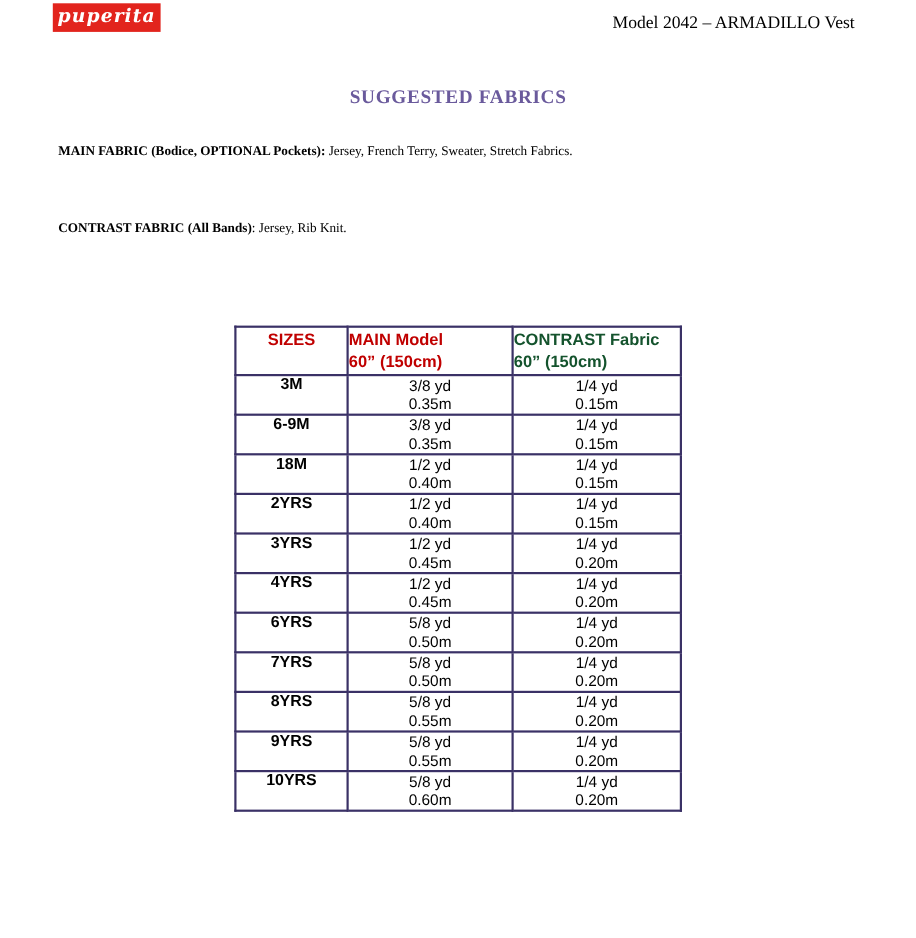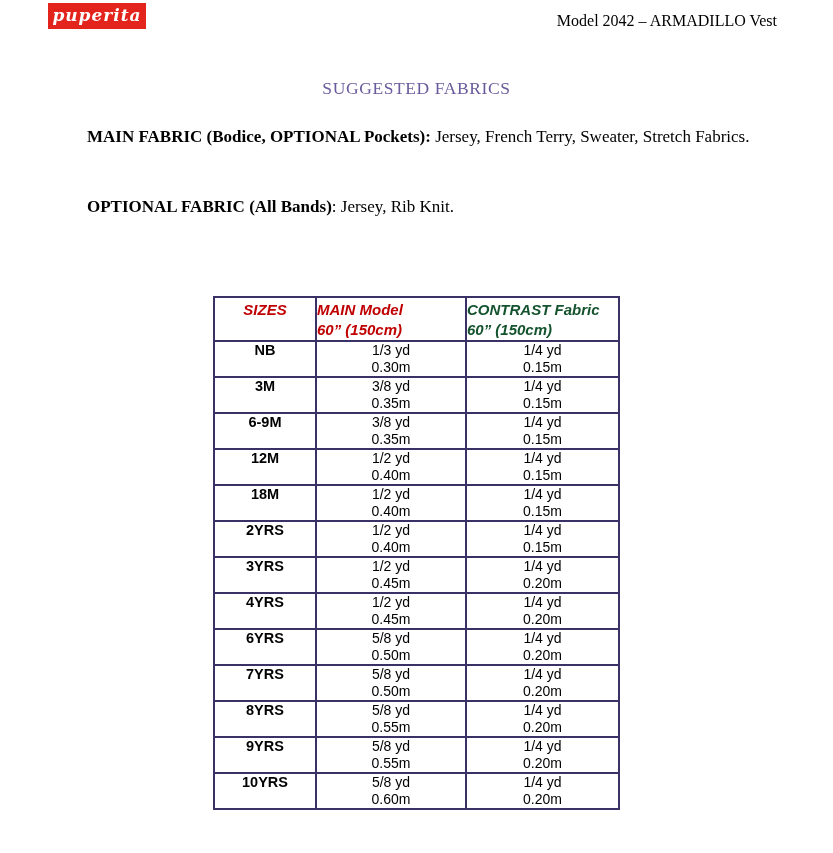--- a/index.html
+++ b/index.html
@@ -45,32 +45,31 @@
     white-space: nowrap;
   }
   
   .doc-title {
     position: absolute;
     top: 78px;
     left: 0;
     width: 100%;
     text-align: center;
     font-size: 17.5px;
-    font-weight: normal;
+    font-weight: bold;
     letter-spacing: 0.6px;
     color: #6a5a9c;
   }
   
   .para {
     position: absolute;
     left: 53px;
     right: 57px;
-    font-size: 17px;
+    font-size: 12px;
     line-height: 30px;
-    margin-left: 34px;
   }
   .para-1 { top: 122px; }
   .para-2 { top: 192px; }
   .para b { font-weight: bold; }
   
   .fabric-table-wrap {
     position: absolute;
     left: 213px;
     top: 296px;
   }
@@ -81,21 +80,21 @@
     font-family: "Liberation Sans", sans-serif;
   }
   table.fabric-table col.c1 { width: 102px; }
   table.fabric-table col.c2 { width: 150px; }
   table.fabric-table col.c3 { width: 153px; }
   table.fabric-table td, table.fabric-table th {
     border: 2px solid #3a3166;
     vertical-align: top;
     padding: 0;
   }
-  tr.head-row th { height: 44px; font-size: 15px; line-height: 20px; padding-top: 2px; font-style: italic; }
+  tr.head-row th { height: 44px; font-size: 15px; line-height: 20px; padding-top: 2px; }
   th.h-sizes { text-align: center; color: #c00000; padding-top: 4px; }
   th.h-main { text-align: left; color: #c00000; padding-left: 6px; }
   th.h-contrast { text-align: left; color: #14532d; padding-left: 6px; }
   tr.data-row td { height: 34px; }
   td.size-cell {
     text-align: center;
     font-weight: bold;
     font-size: 14.5px;
     line-height: 17px;
     padding-top: 2px;
@@ -117,21 +116,21 @@
   <div class="logo">
     <span class="logo-text">puperita</span>
   </div>
 
   <div class="doc-header">Model 2042 – ARMADILLO Vest</div>
 
   <div class="doc-title">SUGGESTED FABRICS</div>
 
   <p class="para para-1"><b>MAIN FABRIC (Bodice, OPTIONAL Pockets):</b><span> Jersey, French Terry, Sweater, Stretch Fabrics.</span></p>
 
-  <p class="para para-2"><b>OPTIONAL FABRIC (All Bands)</b><span>: Jersey, Rib Knit.</span></p>
+  <p class="para para-2"><b>CONTRAST FABRIC (All Bands)</b><span>: Jersey, Rib Knit.</span></p>
 
   <div class="fabric-table-wrap">
     <table class="fabric-table">
       <colgroup>
           <col class="c1">
           <col class="c2">
           <col class="c3">
         </colgroup>
       <thead>
         <tr class="head-row">
@@ -141,57 +140,35 @@
               <div>60” (150cm)</div>
             </th>
           <th class="h-contrast">
               <div>CONTRAST Fabric</div>
               <div>60” (150cm)</div>
             </th>
         </tr>
       </thead>
       <tbody>
           <tr class="data-row">
-            <td class="size-cell">NB</td>
-            <td class="val-cell">
-              <div>1/3 yd</div>
-              <div>0.30m</div>
-            </td>
-            <td class="val-cell">
-              <div>1/4 yd</div>
-              <div>0.15m</div>
-            </td>
-          </tr>
-          <tr class="data-row">
             <td class="size-cell">3M</td>
             <td class="val-cell">
               <div>3/8 yd</div>
               <div>0.35m</div>
             </td>
             <td class="val-cell">
               <div>1/4 yd</div>
               <div>0.15m</div>
             </td>
           </tr>
           <tr class="data-row">
             <td class="size-cell">6-9M</td>
             <td class="val-cell">
               <div>3/8 yd</div>
               <div>0.35m</div>
-            </td>
-            <td class="val-cell">
-              <div>1/4 yd</div>
-              <div>0.15m</div>
-            </td>
-          </tr>
-          <tr class="data-row">
-            <td class="size-cell">12M</td>
-            <td class="val-cell">
-              <div>1/2 yd</div>
-              <div>0.40m</div>
             </td>
             <td class="val-cell">
               <div>1/4 yd</div>
               <div>0.15m</div>
             </td>
           </tr>
           <tr class="data-row">
             <td class="size-cell">18M</td>
             <td class="val-cell">
               <div>1/2 yd</div>

